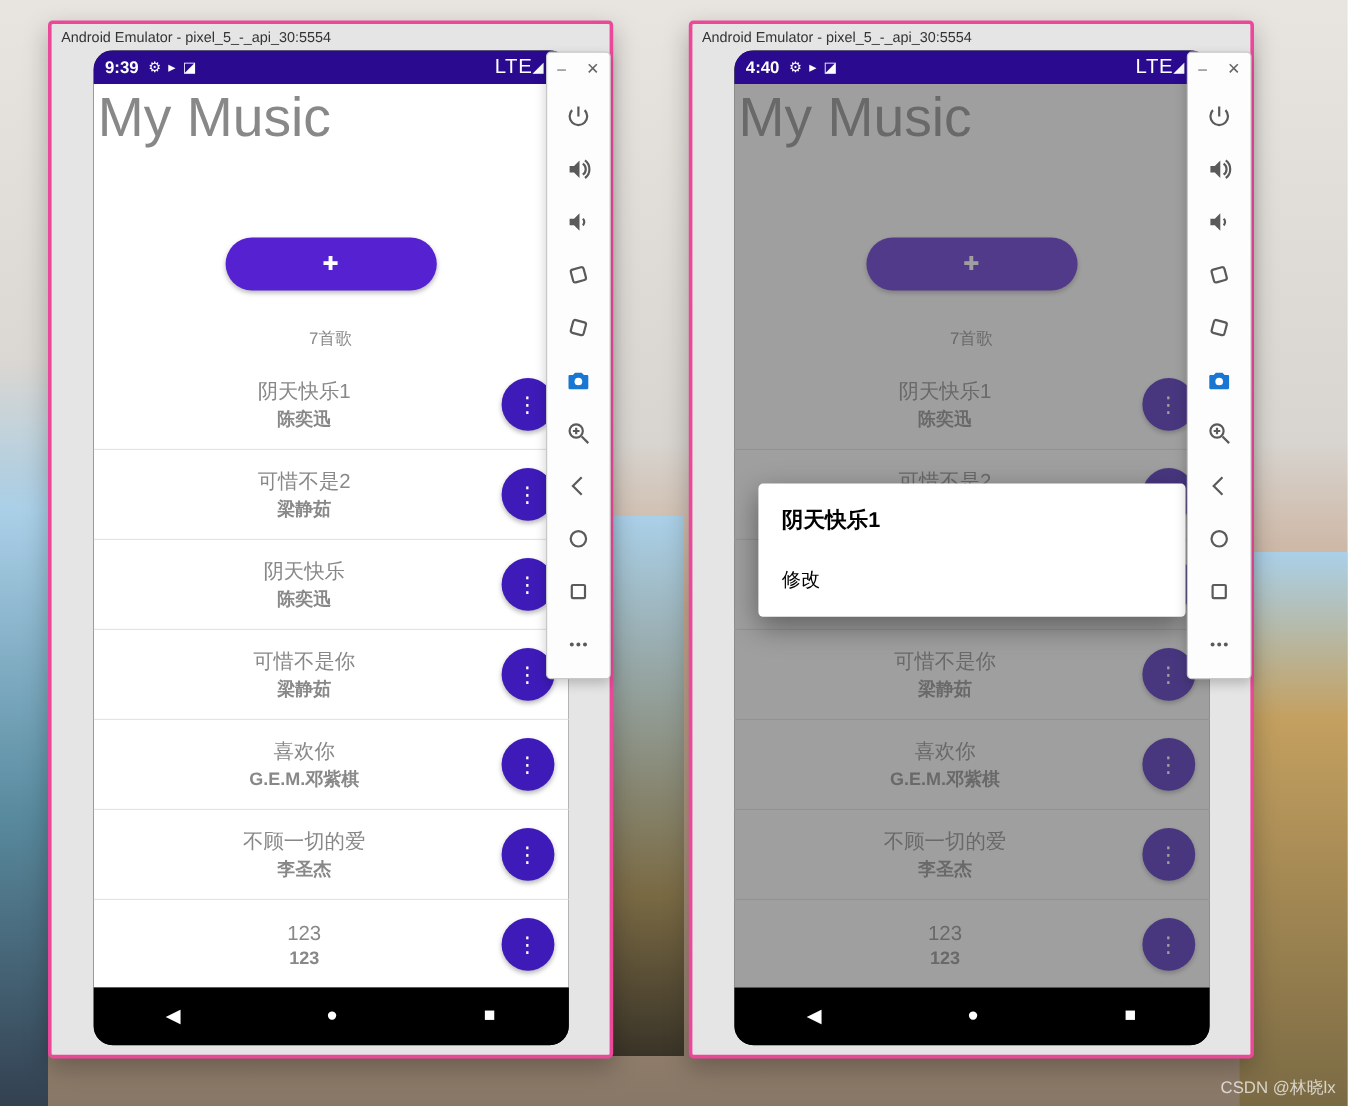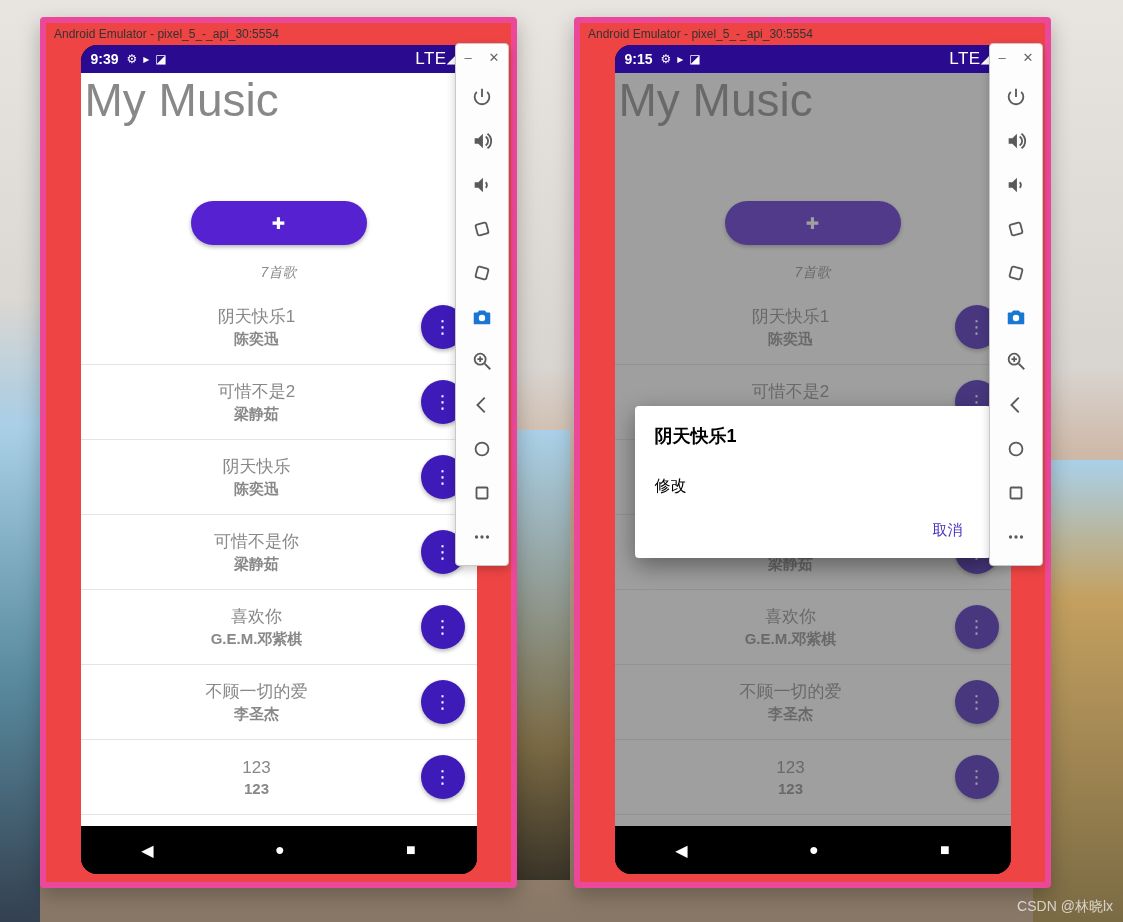--- a/index.html
+++ b/index.html
@@ -26,22 +26,22 @@
   }
   .watermark {
     position: absolute; right: 10px; bottom: 6px;
     color: rgba(255,255,255,0.7); font-size: 14px; margin-left: 23px;
   }
 
   
   .emu-window {
     position: absolute;
     width: 465px;
-    background: #ef4444;
-    border: 6px solid #ec4899;
+    background: #e5e5e5;
+    border: 3px solid #ec4899;
     border-radius: 4px;
     box-shadow: 0 8px 20px rgba(0,0,0,0.25);
   }
   .emu-window.a { left: 40px; top: 17px; }
   .emu-window.b { left: 574px; top: 17px; }
   .emu-title { font-size: 12px; color: #333; padding: 4px 8px; }
 
   
   .device {
     margin: 0 auto 8px auto;
@@ -81,21 +81,21 @@
   }
   .add-btn {
     margin: 78px auto 0 auto;
     width: 176px; height: 44px;
     background: #5621d0;
     border-radius: 28px;
     display: flex; align-items: center; justify-content: center;
     color: #fff;
     box-shadow: 0 2px 4px rgba(0,0,0,0.3);
   }
-  .count-label { text-align: center; color: #888; font-size: 14px; margin: 19px 0 8px 0; font-style: italic;}
+  .count-label { text-align: center; color: #888; font-size: 14px; margin: 32px 0 8px 0;}
   .list { }
   .row {
     border-bottom: 1px solid #e4e4e4;
     height: 75px;
     display: flex;
     align-items: center;
     padding: 0 12px;
     box-sizing: border-box;
   }
   .row .texts { flex: 1; text-align: center;}
@@ -339,21 +339,21 @@
         <circle cx="12" cy="12" r="1.8"></circle>
         <circle cx="18" cy="12" r="1.8"></circle>
       </svg>
     </div>
   </div>
 
 <div class="emu-window b">
   <div class="emu-title">Android Emulator - pixel_5_-_api_30:5554</div>
   <div class="device">
     <div class="statusbar">
-      <span class="time">9:15</span>
+      <span class="time">4:40</span>
       <span class="status-icons">
         <span>⚙</span>
         <span>▸</span>
         <span>◪</span>
       </span>
       <span class="spacer"></span>
       <span class="lte">LTE</span>
       <span>◢</span>
       <span style="margin-left:4px">▮</span>
     </div>
@@ -428,23 +428,20 @@
               <span class="dots">⋮</span>
             </div>
           </div>
         </div>
 
       <div class="dim"></div>
 
       <div class="dialog">
         <div class="dlg-title">阴天快乐1</div>
         <div class="dlg-item">修改</div>
-        <div class="dlg-actions">
-          <span class="dlg-cancel">取消</span>
-        </div>
       </div>
     </div>
 
     <div class="navbar">
       <span>◀</span>
       <span>●</span>
       <span>■</span>
     </div>
   </div>
 </div>

